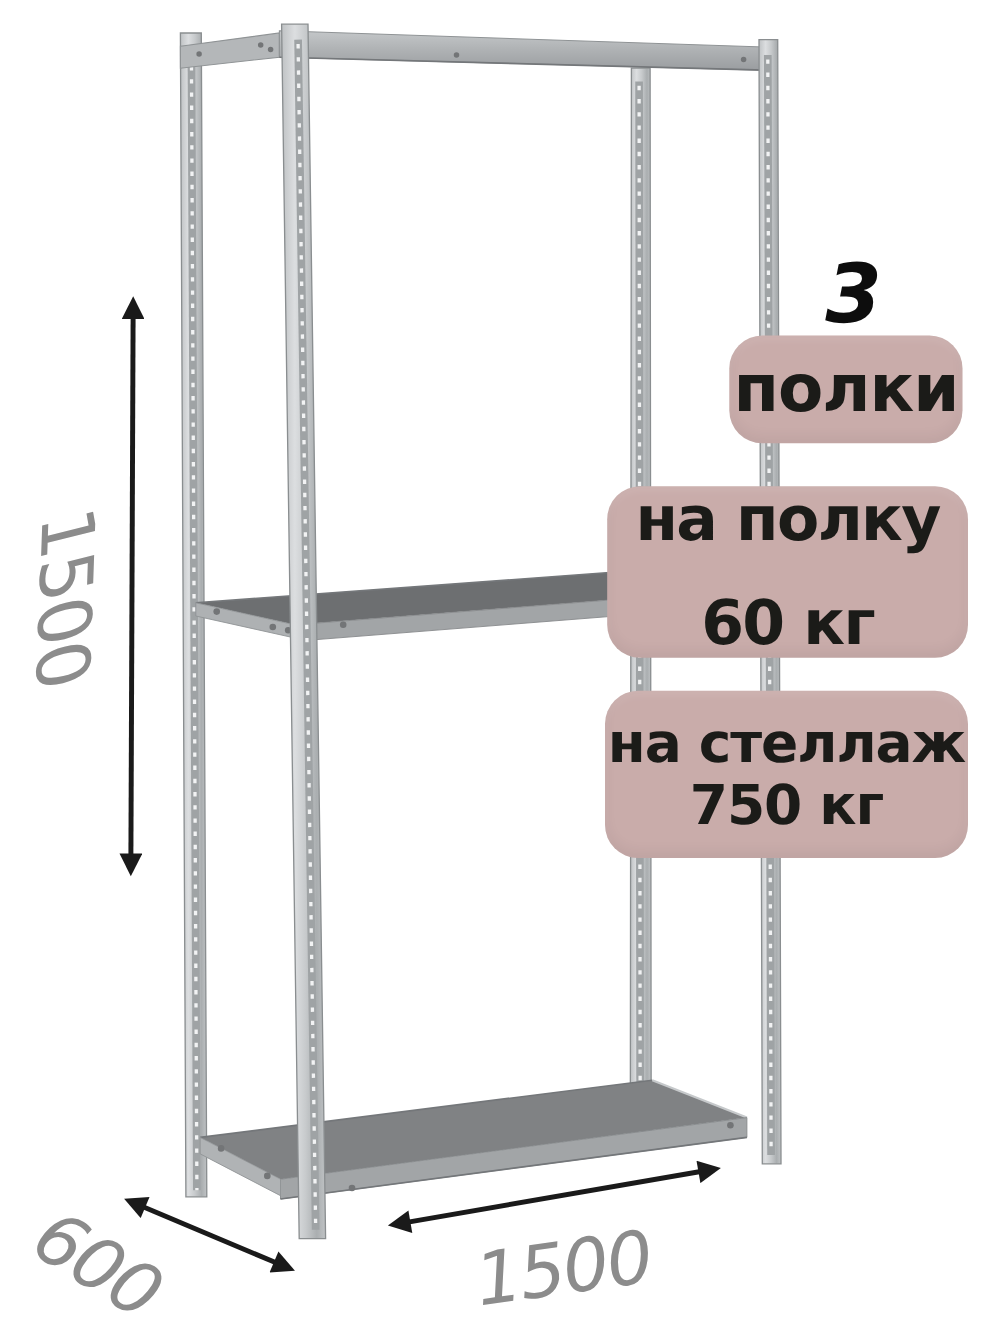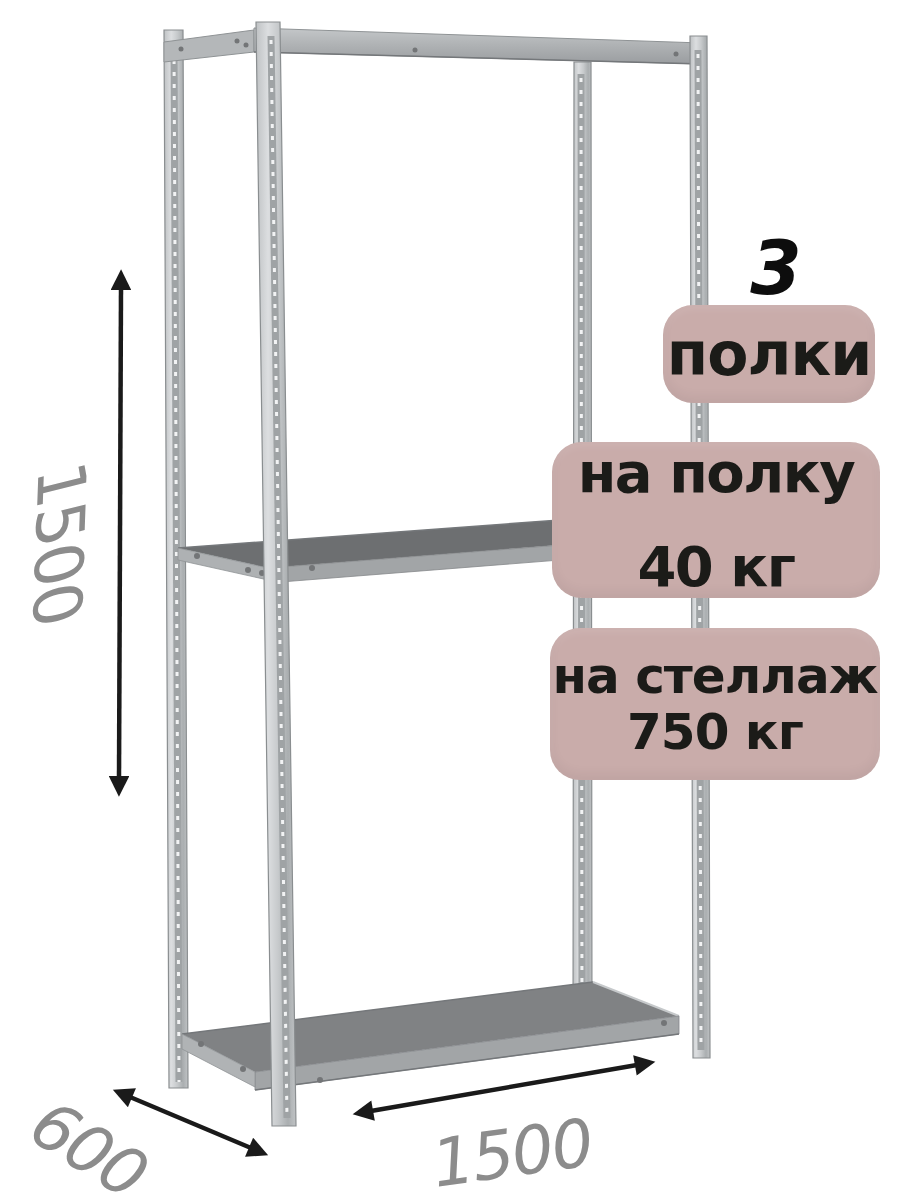--- a/index.html
+++ b/index.html
@@ -137,21 +137,21 @@
   <div class="dim dim-width">1500</div>
 
   <div class="count-number">3</div>
 
   <div class="badge badge-count">
     <span>полки</span>
   </div>
 
   <div class="badge badge-shelf-load">
     <span>на полку</span>
-    <span>40 кг</span>
+    <span>60 кг</span>
   </div>
 
   <div class="badge badge-rack-load">
     <span>на стеллаж</span>
     <span>750 кг</span>
   </div>
 
 </div>
 
 </body></html>

